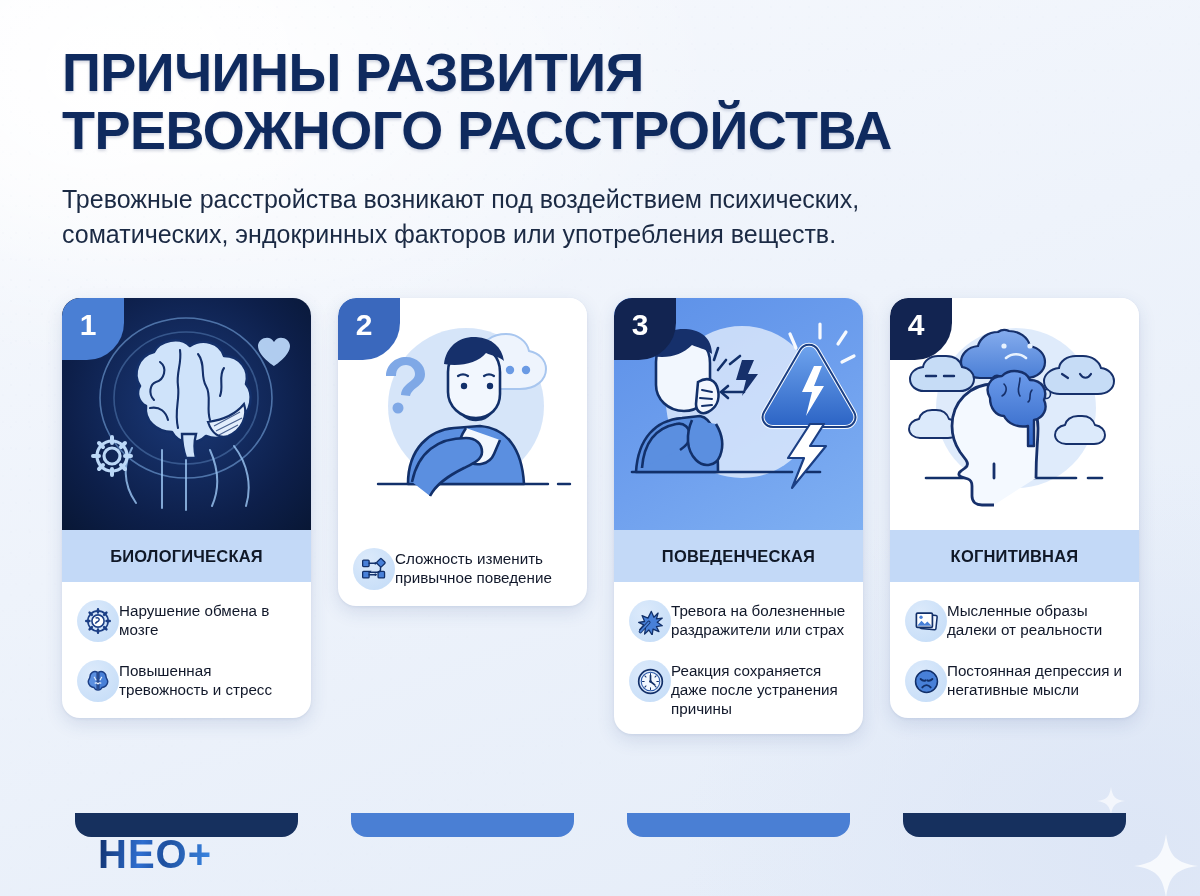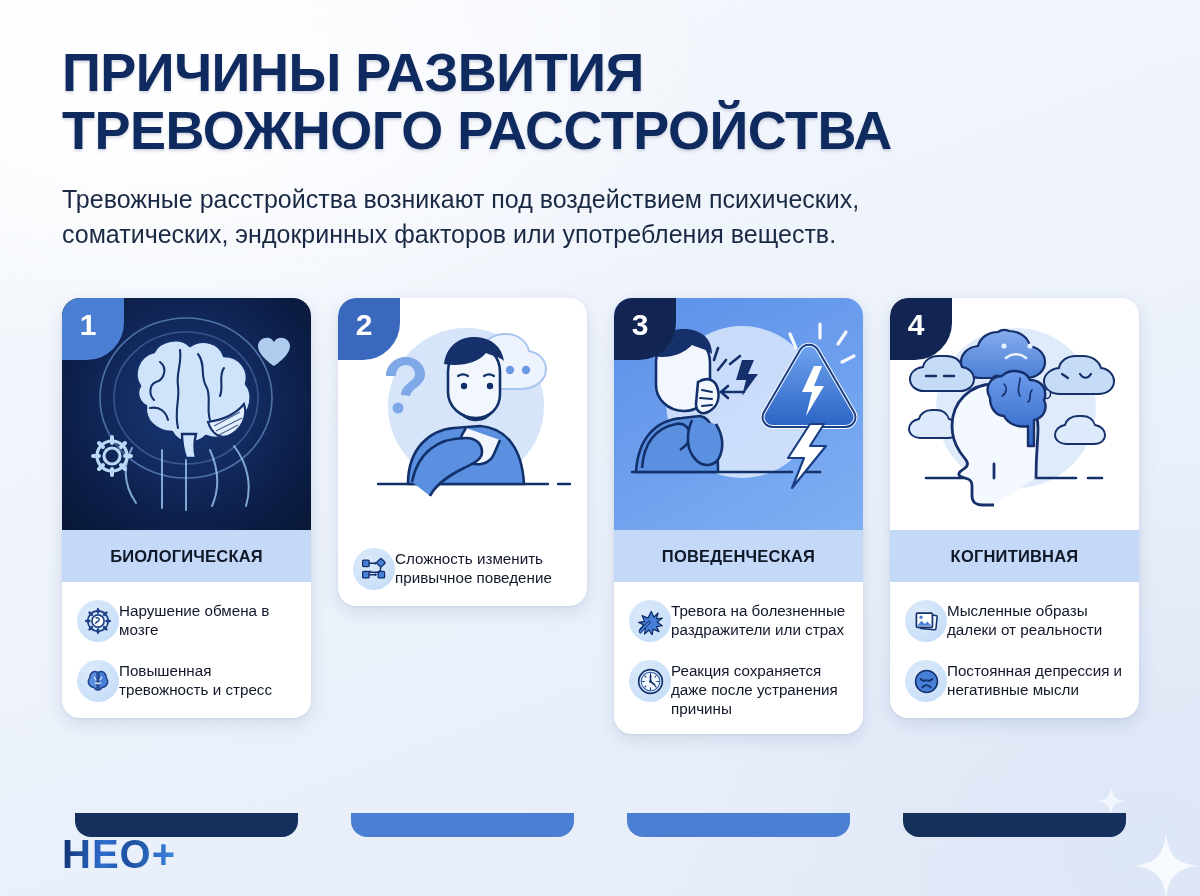--- a/index.html
+++ b/index.html
@@ -80,21 +80,21 @@
     background: radial-gradient(circle at 35% 30%, #dceafb, #c2dbf7);
     display: flex; align-items: center; justify-content: center;
   }
   .li-text { font-size: 15.2px; line-height: 1.26; color: #11182a; padding-top: 1px; }
 
   
   #logo { position: absolute; left: 62px; bottom: 22px; display: flex; align-items: flex-end; }
   #logo-text {
     font-size: 40px; font-weight: 700; letter-spacing: 1px; line-height: 1;
     background: linear-gradient(100deg, #0f2f6b 0%, #2f6fd0 38%, #1d4f9e 58%, #3d8ae8 100%);
-    -webkit-background-clip: text; background-clip: text; color: transparent;
+    -webkit-background-clip: text; background-clip: text; color: transparent; margin-left: 36px;
   }
 </style>
 </head>
 <body>
 
 <div id="noise"></div>
 <div class="sparkle" style="left:-160px;top:-140px;width:520px;height:420px;"></div>
 
 <div class="star" style="left:1132px;top:832px;">
   <svg width="68" height="68" viewBox="0 0 68 68">

